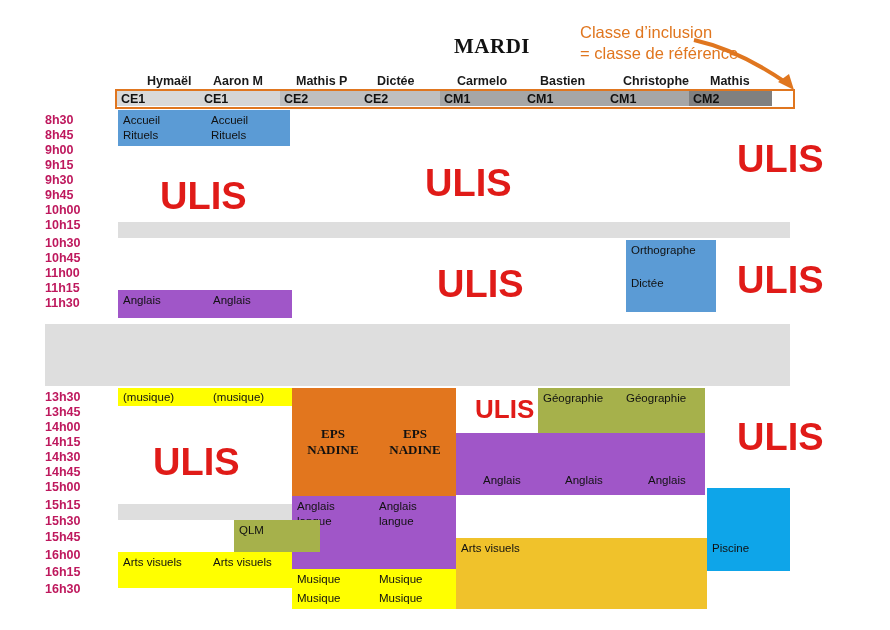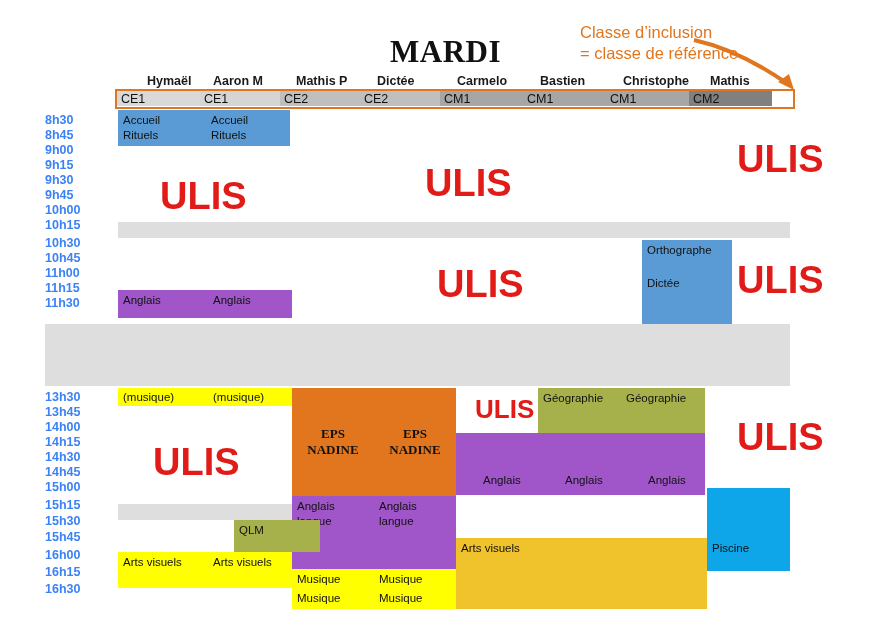--- a/index.html
+++ b/index.html
@@ -18,24 +18,24 @@
   #stage {
     position: relative;
     width: 890px;
     height: 630px;
   }
   .abs { position: absolute; box-sizing: border-box; }
 
   
   #title {
     left: 390px; top: 34px; width: 140px;
-    text-align: left;
+    text-align: right;
     font-family: "Liberation Serif", serif;
     font-weight: bold;
-    font-size: 31px;
+    font-size: 21px;
     letter-spacing: 0.5px;
     color: #111;
   }
 
   
   #annotation {
     left: 580px; top: 22px; width: 240px;
     color: #E0761F;
     font-size: 16.5px;
     line-height: 21px;
@@ -53,33 +53,33 @@
 
   
   #class-band-outline {
     left: 115px; top: 89px; width: 680px; height: 20px;
     border: 2.5px solid #E0761F;
     background: #ffffff;
   }
   .classcell {
     top: 91.5px; height: 15px;
     font-size: 12.5px;
-    font-weight: normal;
+    font-weight: bold;
     color: #111;
     padding-left: 4px;
     line-height: 15px;
     white-space: nowrap;
   }
 
   
   .timelabel {
     left: 45px; width: 66px; height: 14px;
     font-size: 12.5px;
     font-weight: bold;
-    color: #3b82f6;
+    color: #be185d;
     text-align: left;
     line-height: 14px;
     white-space: nowrap;
   }
 
   
   .block {
     font-size: 11.5px;
     color: #111;
     padding: 3px 0 0 5px;
@@ -198,21 +198,21 @@
 
 
   <div class="abs ulis" style="left:160px; top:177px;">ULIS</div>
 
   <div class="abs ulis" style="left:425px; top:164px;">ULIS</div>
 
   <div class="abs ulis" style="left:737px; top:140px;">ULIS</div>
 
   <div class="abs break" style="left:118px; top:222px; width:672px; height:16px;"></div>
 
-  <div class="abs block" style="left:642px; top:240px; width:90px; height:84px; background:#5B9BD5;">
+  <div class="abs block" style="left:626px; top:240px; width:90px; height:72px; background:#5B9BD5;">
     <span class="ln">Orthographe</span>
     <span class="ln" style="margin-top:18px">Dictée</span>
   </div>
 
   <div class="abs ulis" style="left:437px; top:265px;">ULIS</div>
 
   <div class="abs ulis" style="left:737px; top:261px;">ULIS</div>
 
   <div class="abs block" style="left:118px; top:290px; width:174px; height:28px; background:#A056C8;">
     <span class="ln">Anglais</span>

